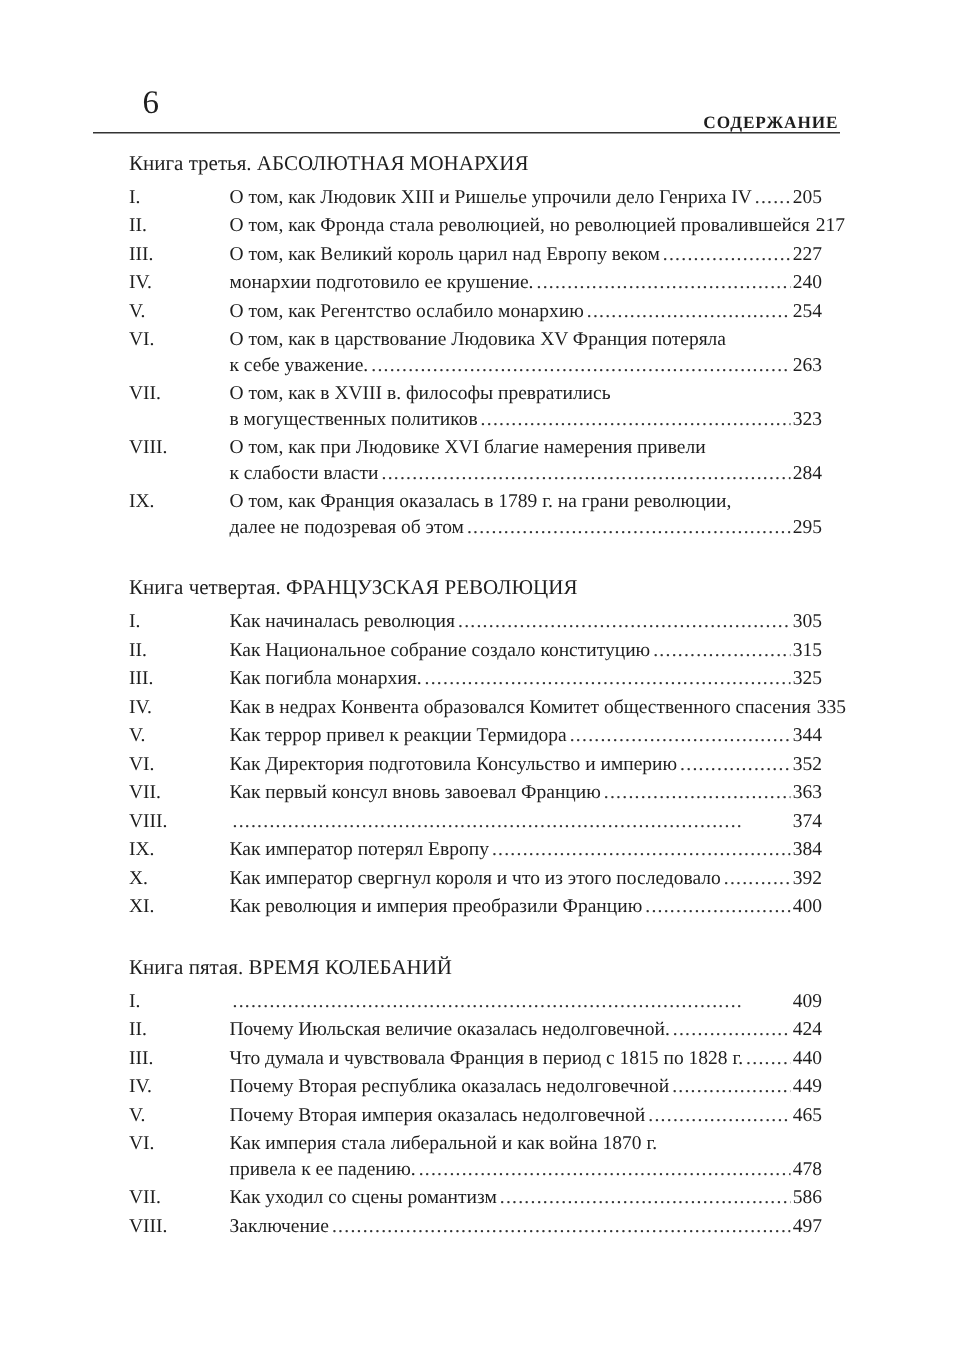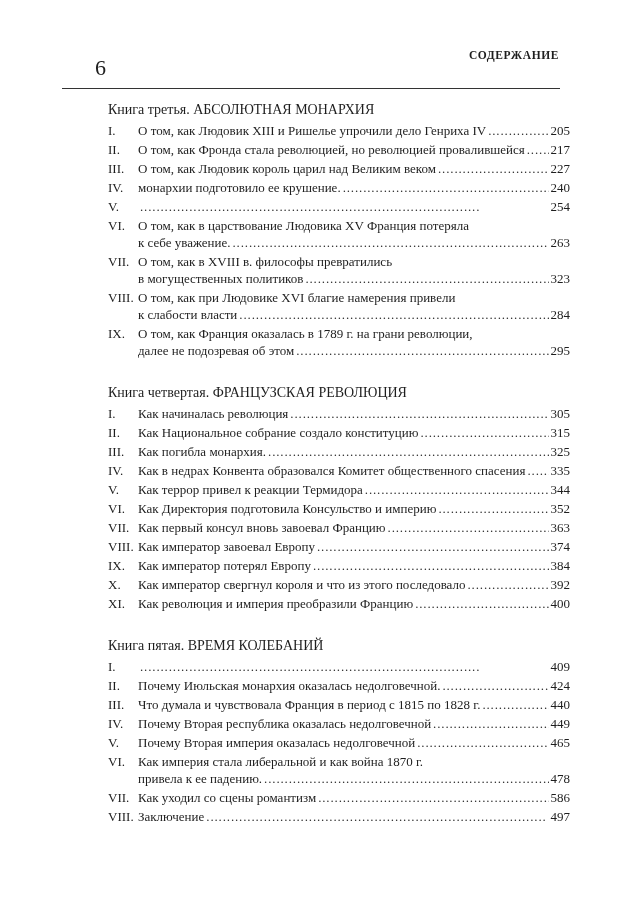--- a/index.html
+++ b/index.html
@@ -6,33 +6,33 @@
   body {
     width: 643px; height: 900px; position: relative; overflow: hidden;
     font-family: "Liberation Serif", "DejaVu Serif", serif;
     color: #1e1e1e;
   }
   .page-number {
     position: absolute; left: 95px; top: 56px;
     font-size: 22px; line-height: 24px;
   }
   .running-head {
-    position: absolute; right: 84px; top: 49px;
+    position: absolute; right: 84px; top: 76px;
     font-size: 11.5px; font-weight: bold; letter-spacing: 0.6px;
   }
   .head-rule {
     position: absolute; left: 62px; width: 498px; top: 88px;
     height: 0; border-top: 1.2px solid #333;
   }
-  .toc { position: absolute; left: 108px; width: 462px; top: 100px; }
+  .toc { position: absolute; left: 86px; width: 462px; top: 100px; }
   .book { margin-bottom: 24px; }
   .book-title { font-size: 14px; line-height: 20px; margin-bottom: 2px; white-space: nowrap; }
   .entry { display: flex; font-size: 13px; line-height: 17px; margin-bottom: 2px; }
   .num { width: 30px; flex: 0 0 30px; white-space: nowrap; }
-  .body { flex: 1 1 auto; min-width: 0; }
+  .body { flex: 1 1 auto; min-width: 0; margin-left: 37px; }
   .line { display: flex; align-items: baseline; white-space: nowrap; }
   .line .txt { flex: 0 0 auto; }
   .line .dots {
     flex: 1 1 auto; overflow: hidden; margin: 0 2px;
     letter-spacing: 2.6px; color: #333;
   }
   .line .dots::before {
     content: ". . . . . . . . . . . . . . . . . . . . . . . . . . . . . . . . . . . . . . . . . . . . . . . . . . . . . . . . . . . . . . . . . . . . . . . . . . . . . . . . . . .";
     letter-spacing: -1.2px;
   }
@@ -67,40 +67,41 @@
             <span class="txt">О том,  как Фронда стала революцией, но революцией провалившейся</span>
             <span class="dots"></span>
             <span class="pg">217</span>
           </div>
         </div>
       </div>
       <div class="entry">
         <span class="num">III.</span>
         <div class="body">
           <div class="line">
-            <span class="txt">О том, как Людовик король царил над Великим веком</span>
+            <span class="txt">О том, как Великий король царил над Европу веком</span>
             <span class="dots"></span>
             <span class="pg">227</span>
           </div>
         </div>
       </div>
       <div class="entry">
         <span class="num">IV.</span>
         <div class="body">
           <div class="line">
             <span class="txt">монархии подготовило ее крушение.</span>
             <span class="dots"></span>
             <span class="pg">240</span>
           </div>
         </div>
       </div>
       <div class="entry">
         <span class="num">V.</span>
         <div class="body">
           <div class="line">
+            <span class="txt">О том, как Регентство ослабило монархию</span>
             <span class="dots"></span>
             <span class="pg">254</span>
           </div>
         </div>
       </div>
       <div class="entry">
         <span class="num">VI.</span>
         <div class="body">
           <div class="line">
             <span class="txt">О том, как в царствование Людовика XV Франция потеряла</span>
@@ -221,21 +222,20 @@
             <span class="txt">Как первый консул вновь завоевал Францию</span>
             <span class="dots"></span>
             <span class="pg">363</span>
           </div>
         </div>
       </div>
       <div class="entry">
         <span class="num">VIII.</span>
         <div class="body">
           <div class="line">
-            <span class="txt">Как император завоевал Европу</span>
             <span class="dots"></span>
             <span class="pg">374</span>
           </div>
         </div>
       </div>
       <div class="entry">
         <span class="num">IX.</span>
         <div class="body">
           <div class="line">
             <span class="txt">Как император потерял Европу</span>
@@ -273,21 +273,21 @@
           <div class="line">
             <span class="dots"></span>
             <span class="pg">409</span>
           </div>
         </div>
       </div>
       <div class="entry">
         <span class="num">II.</span>
         <div class="body">
           <div class="line">
-            <span class="txt">Почему Июльская монархия оказалась недолговечной.</span>
+            <span class="txt">Почему Июльская величие оказалась недолговечной.</span>
             <span class="dots"></span>
             <span class="pg">424</span>
           </div>
         </div>
       </div>
       <div class="entry">
         <span class="num">III.</span>
         <div class="body">
           <div class="line">
             <span class="txt">Что думала и чувствовала Франция в период с 1815 по 1828 г.</span>

